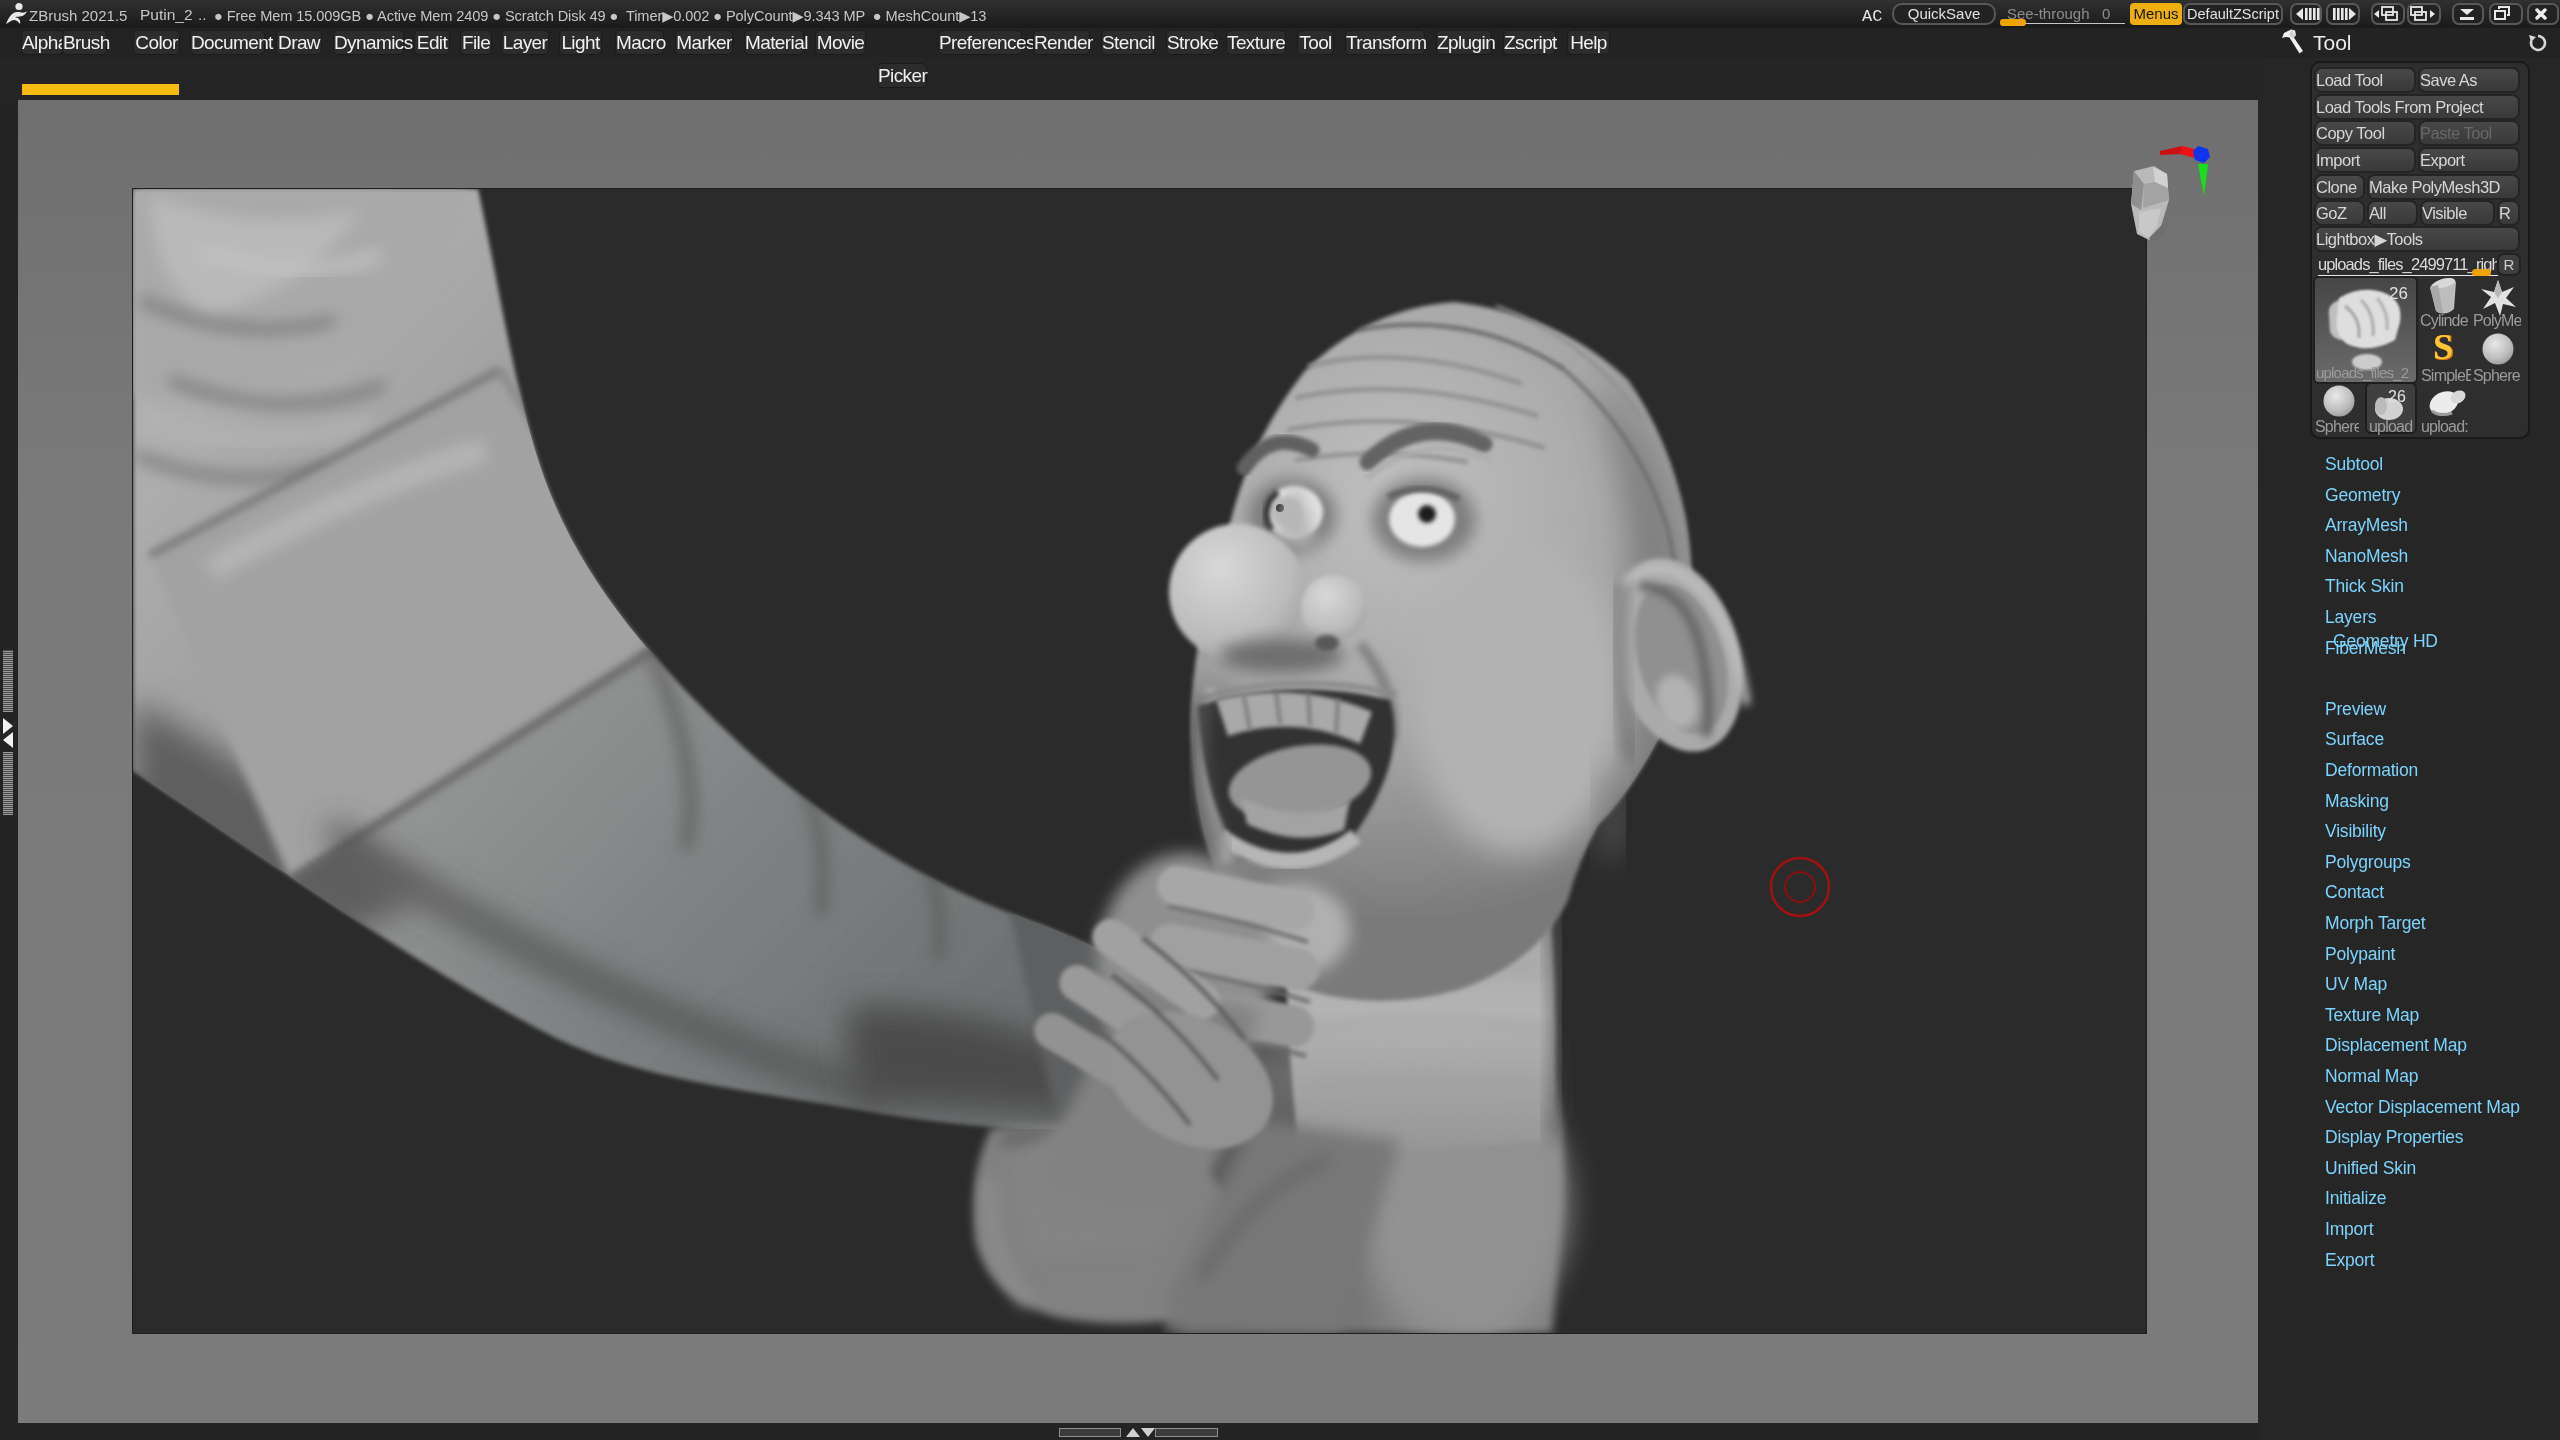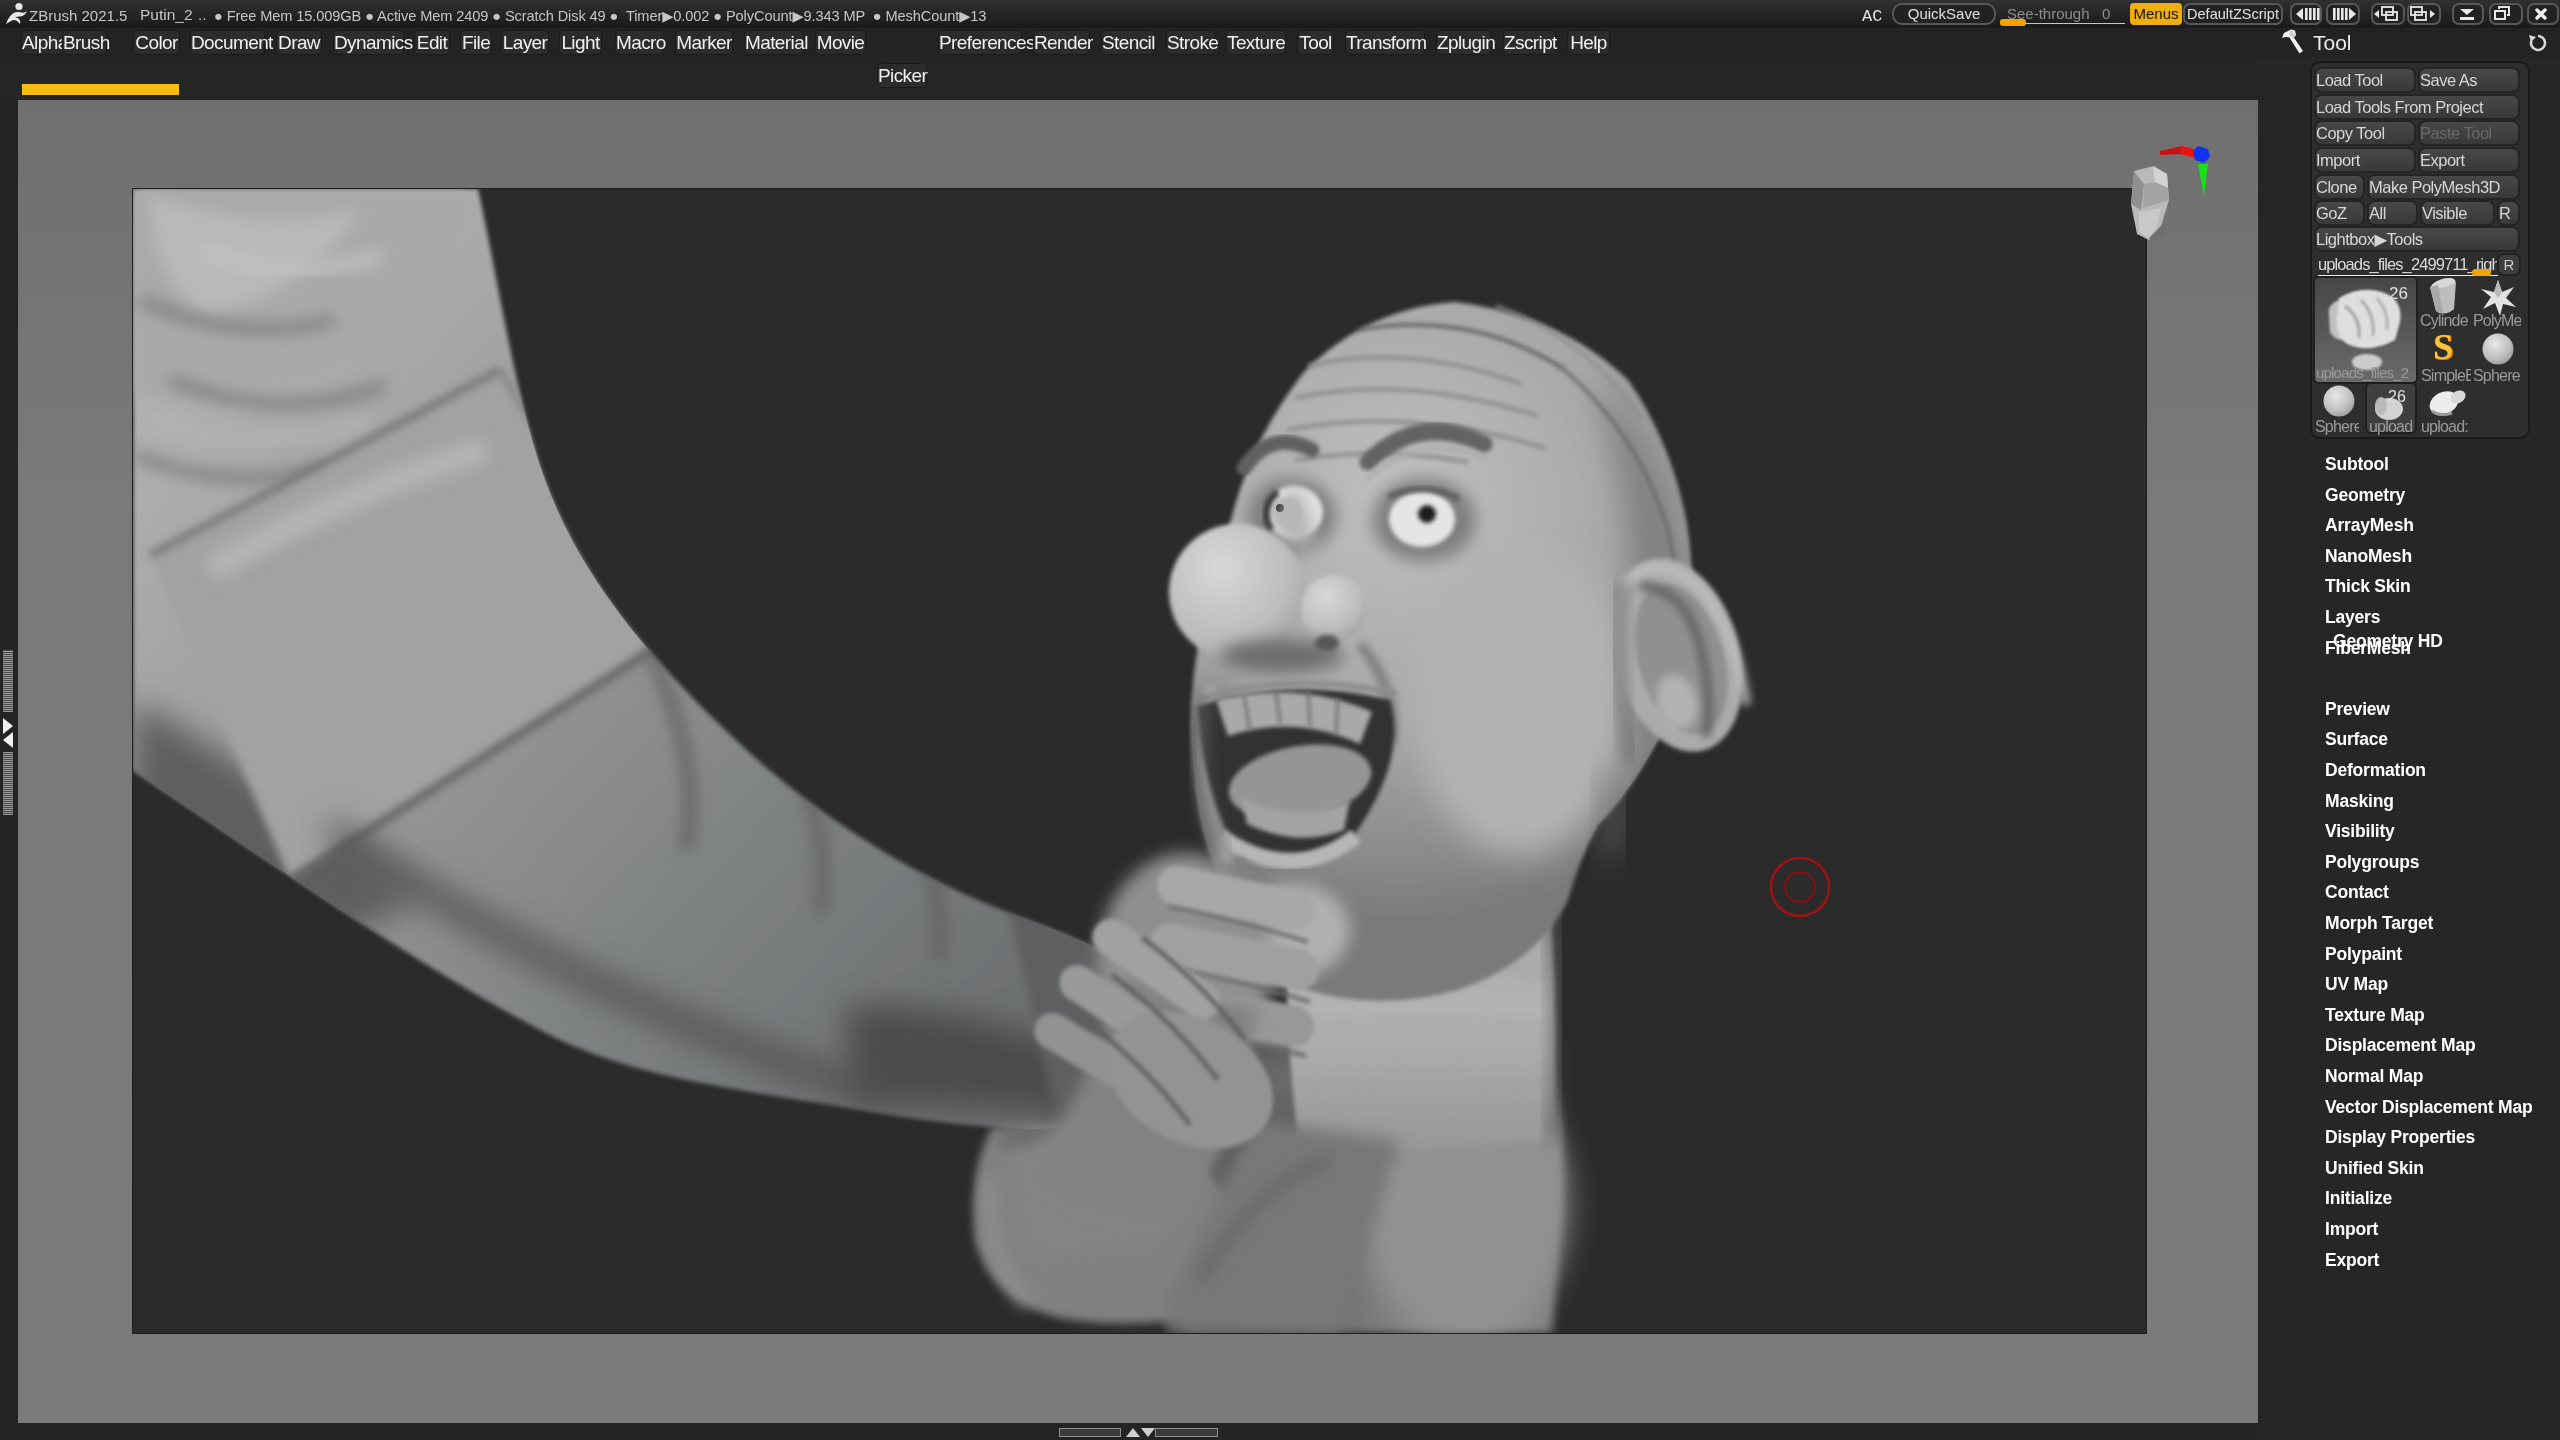--- a/index.html
+++ b/index.html
@@ -34,22 +34,22 @@
   
   #panel { left:2258px; top:58px; width:302px; height:1382px; background:#262626; }
   #toolhdr { left:2258px; top:28px; width:302px; height:30px; background:#232323; }
   #tooltitle { left:2313px; top:31px; color:#ececec; font-size:21px; }
   #groupbox { left:2310px; top:61px; width:220px; height:378px; background:#2e2e2e;
     border:2px solid #191919; border-radius:10px; }
   .pbtn { position:absolute; height:22px; border-radius:6px;
     background:linear-gradient(#484848,#393939); box-shadow:0 0 0 2px #242424;
     color:#d6d6d6; font-size:16.5px; line-height:22px; text-align:left; 
     letter-spacing:-0.5px; white-space:nowrap; overflow:hidden; }
-  .sect { position:absolute; left:2325px; color:#ffffff; font-size:17.5px;
-    letter-spacing:-0.2px; white-space:nowrap;font-weight:bold; }
+  .sect { position:absolute; left:2325px; color:#7dd3fc; font-size:17.5px;
+    letter-spacing:-0.2px; white-space:nowrap; }
   .thlabel { position:absolute; color:#9b9b9b; font-size:15px; letter-spacing:-0.8px;
     overflow:hidden; white-space:nowrap; }
 
   
   .vscroll { position:absolute; width:10px;
     background:repeating-linear-gradient(0deg,#9a9a9a 0 1px,#4a4a4a 1px 2px); }
   .tri { position:absolute; width:0; height:0; }
 </style>
 </head>
 <body>

